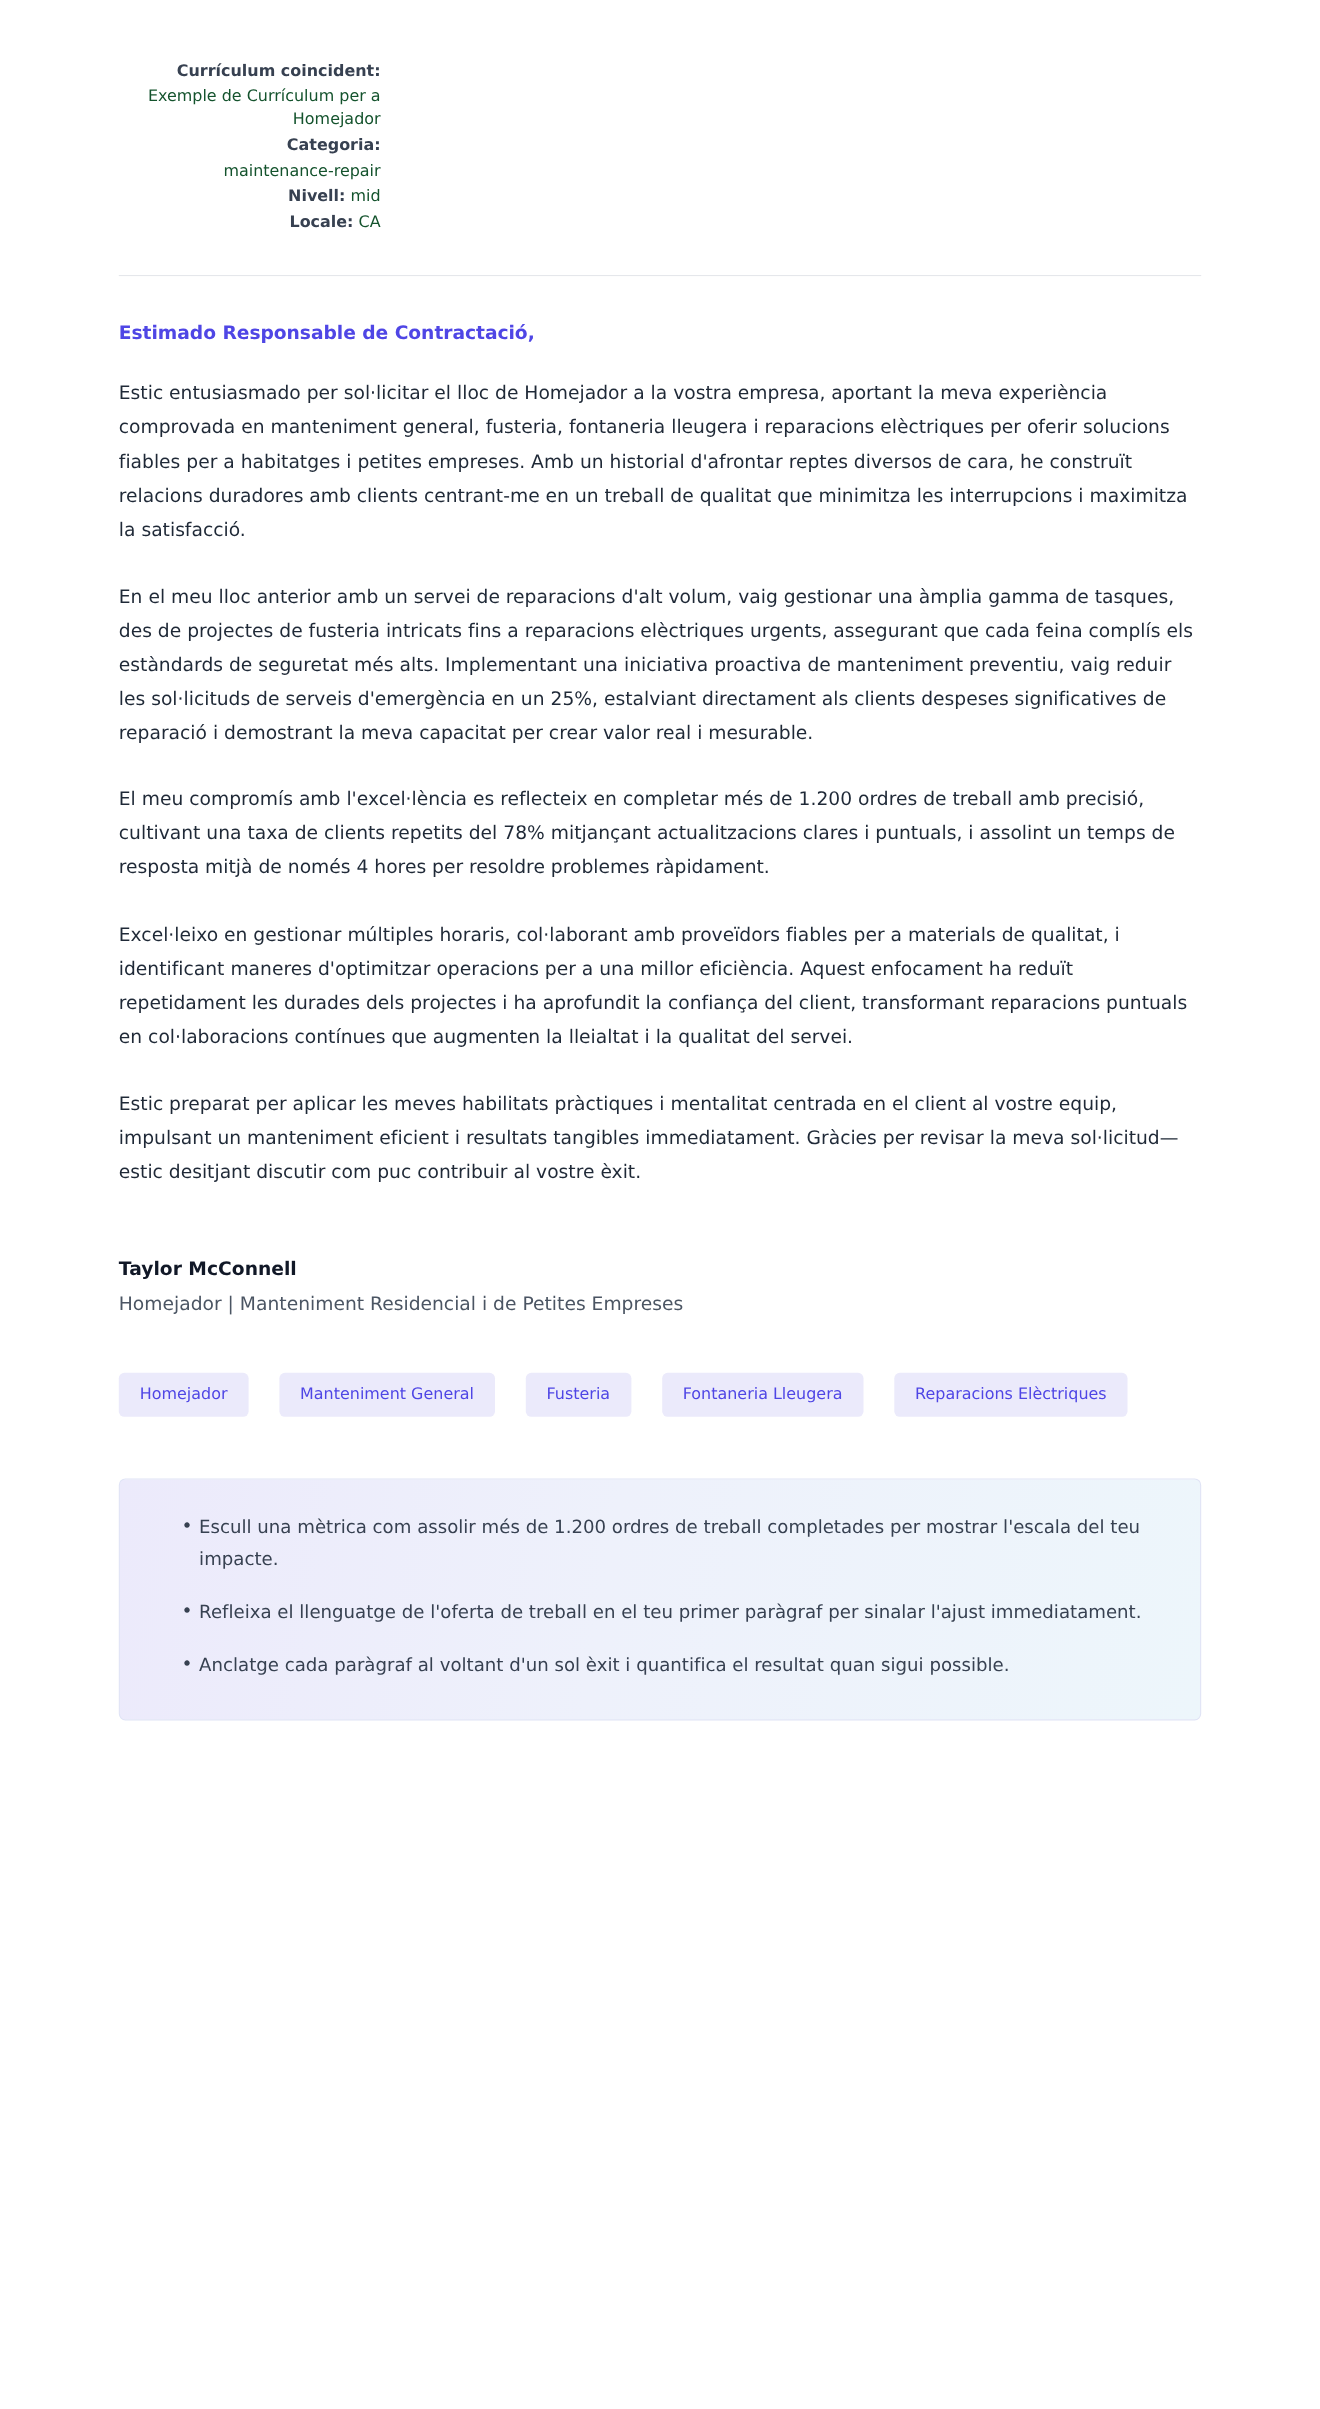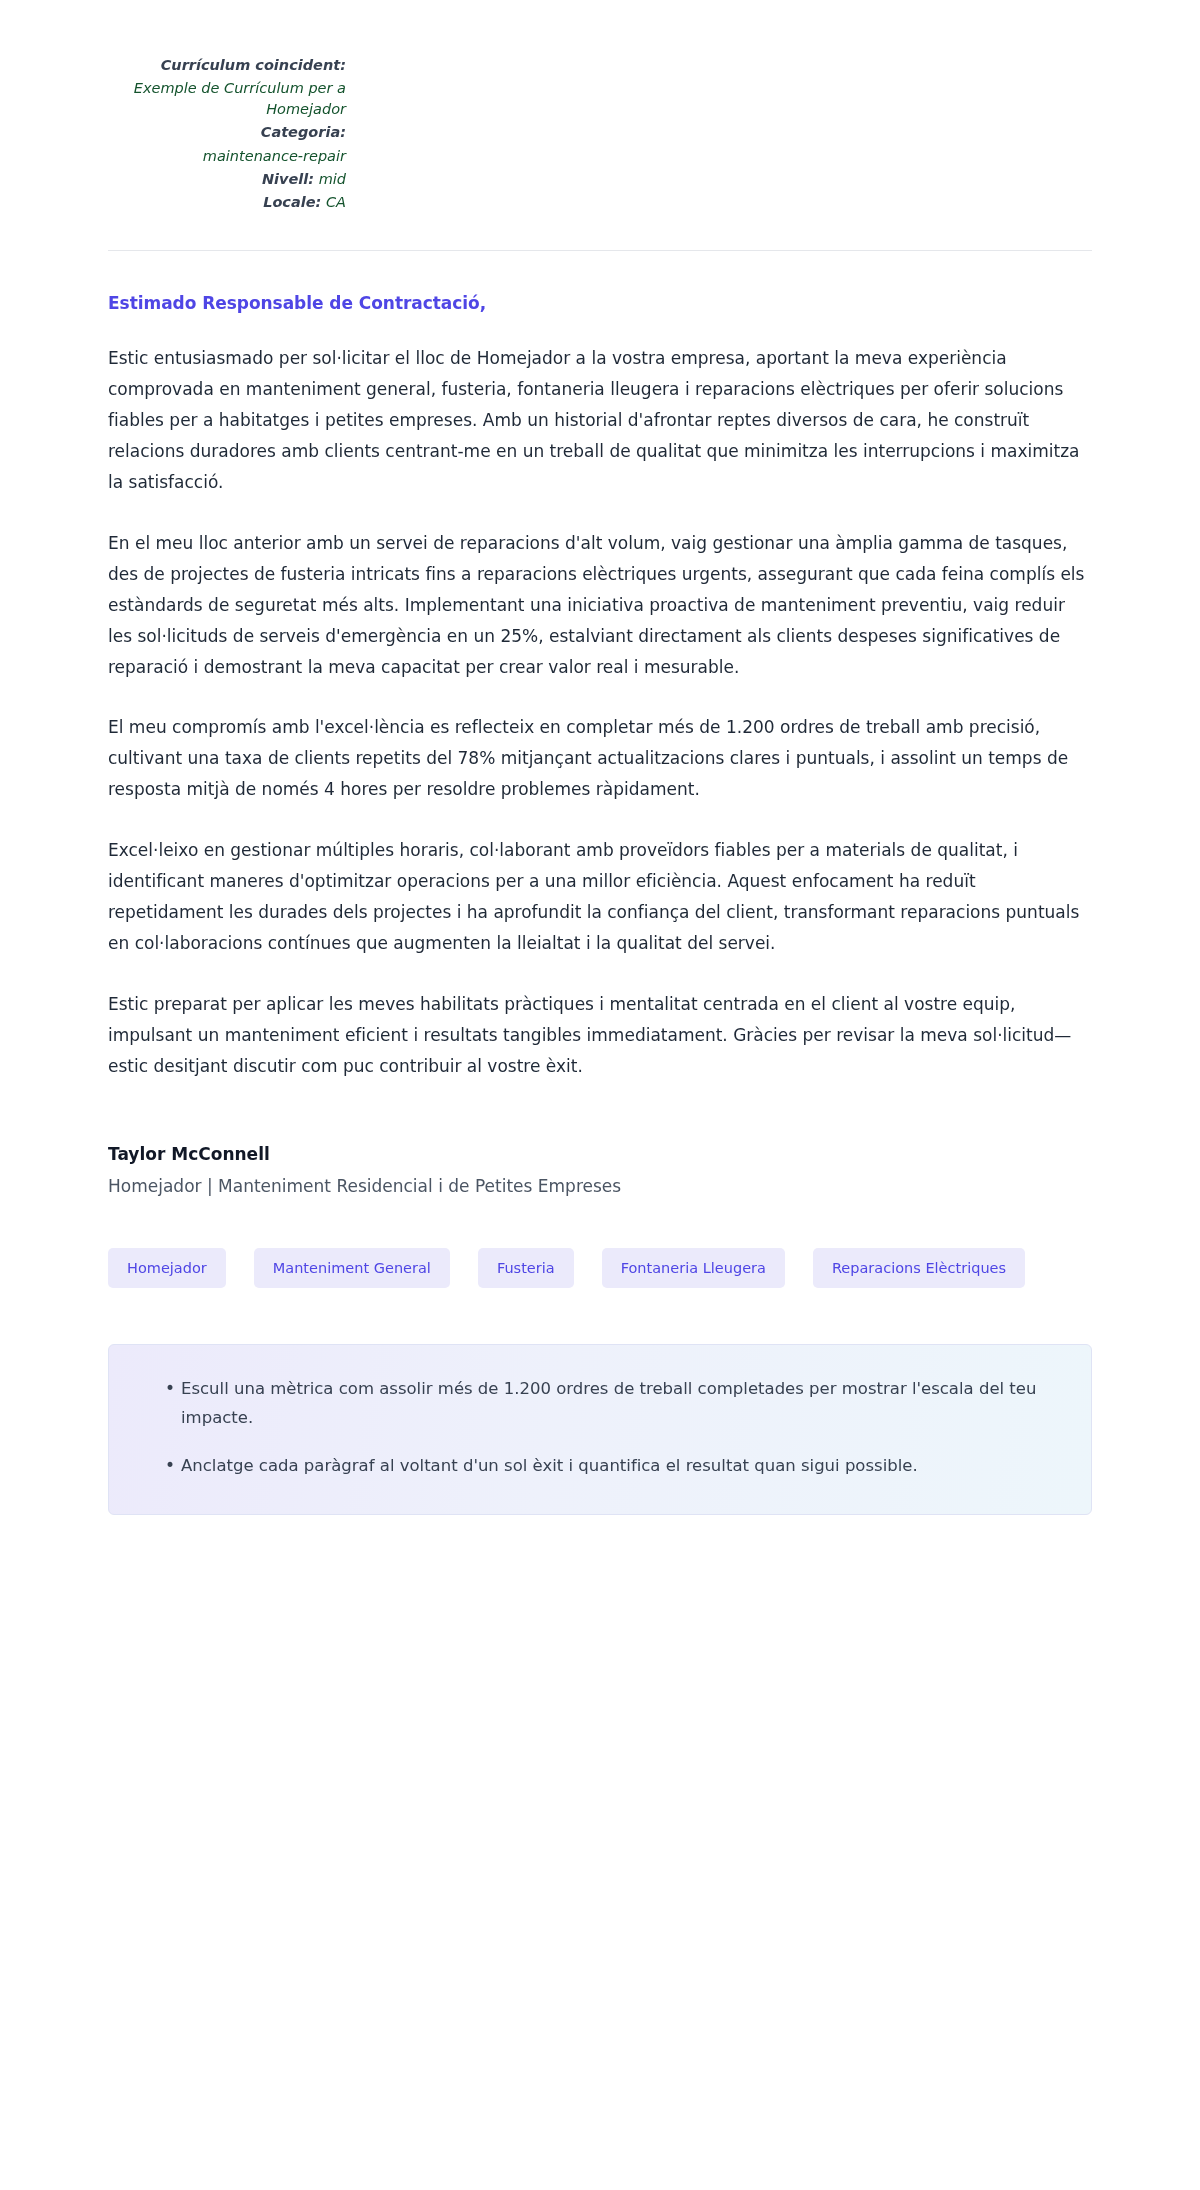--- a/index.html
+++ b/index.html
@@ -47,21 +47,21 @@
   }
   .meta {
     flex: 0 0 auto;
     width: 238px;
     text-align: right;
     font-size: 14.5px;
     line-height: 1.46;
     color: #4b5563;
     padding-top: 9px;
   }
-  .meta-row { margin-bottom: 2px; font-style: italic; }
+  .meta-row { margin-bottom: 2px; }
   .meta-label {
     font-weight: 700;
     color: #374151;
   }
   .meta-value { color: #14532d; }
 
   .divider {
     border: 0;
     border-top: 1px solid #e5e7eb;
     margin: 35px 0 0 0;
@@ -207,17 +207,18 @@
     <span class="tag">Homejador</span>
     <span class="tag">Manteniment General</span>
     <span class="tag">Fusteria</span>
     <span class="tag">Fontaneria Lleugera</span>
     <span class="tag">Reparacions Elèctriques</span>
   </div>
 
   <div class="callout">
     <ul class="callout-list">
       <li>Escull una mètrica com assolir més de 1.200 ordres de treball completades per mostrar l'escala del teu impacte.</li>
+      <li>Refleixa el llenguatge de l'oferta de treball en el teu primer paràgraf per sinalar l'ajust immediatament.</li>
       <li>Anclatge cada paràgraf al voltant d'un sol èxit i quantifica el resultat quan sigui possible.</li>
     </ul>
   </div>
 
 </div>
 
 </body></html>

